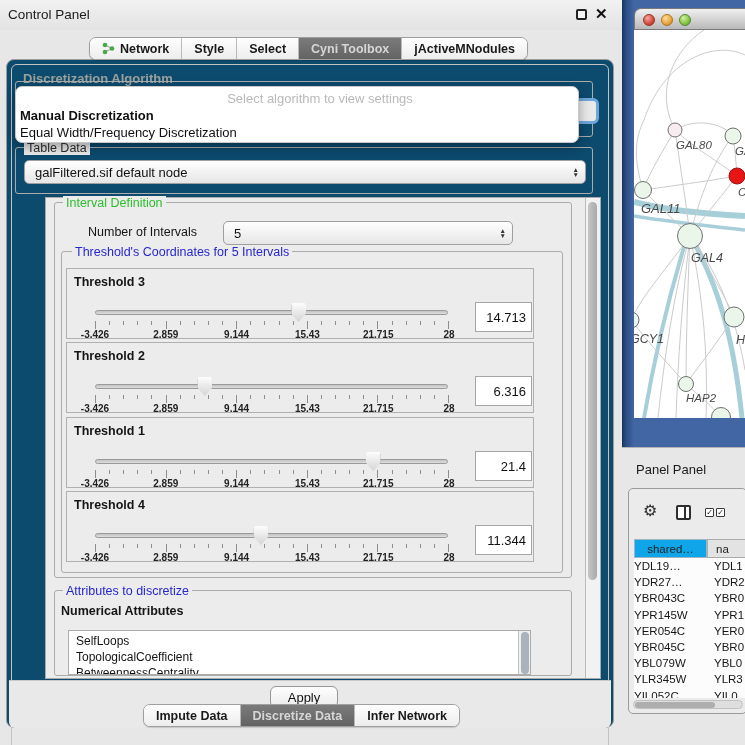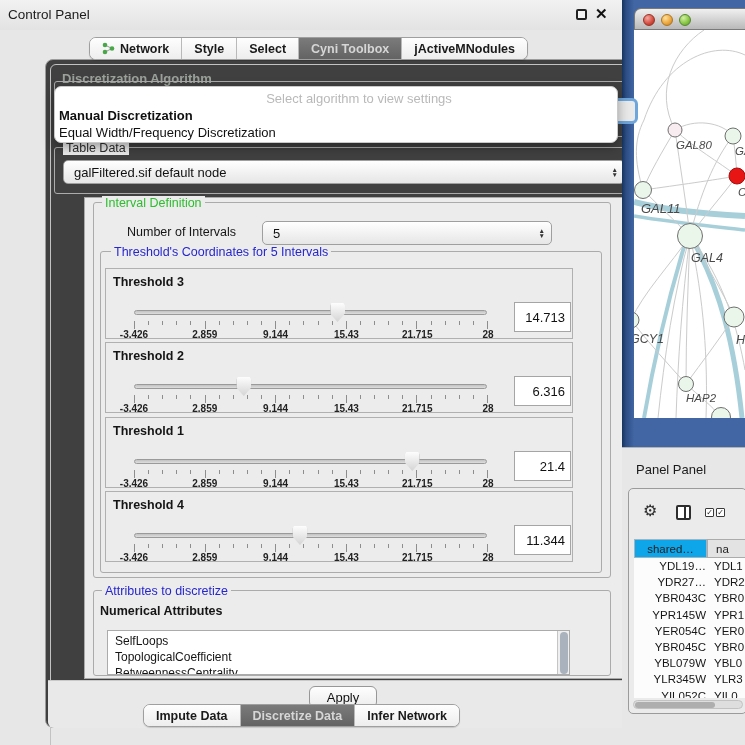--- a/index.html
+++ b/index.html
@@ -13,21 +13,21 @@
   .float-btn{left:576px;top:9px;width:11px;height:11px;border:2px solid #222;border-radius:2px;background:#f5f5f5;}
   .close-btn{left:595px;top:5px;font-size:15px;font-weight:bold;color:#111;}
 
   
   .seg-bar{display:flex;height:23px;border:1px solid #9f9f9f;border-radius:7px;overflow:hidden;background:#fff;box-shadow:0 1px 1px rgba(0,0,0,.15);}
   .seg{display:flex;align-items:center;justify-content:center;gap:5px;padding:0 12px;font-size:12.5px;font-weight:600;color:#1a1a1a;background:linear-gradient(#fefefe,#ededed);border-right:1px solid #b9b9b9;white-space:nowrap;}
   .seg:last-child{border-right:none;}
   .seg.sel{background:linear-gradient(#7b7b7b,#636363);color:#d6d6d6;}
 
   
-  .panel{left:6px;top:59px;width:608px;height:669px;background:#404040;border:1px solid #9c9c9c;border-radius:8px;margin-left:39px;}
+  .panel{left:6px;top:59px;width:608px;height:669px;background:#0c4a6e;border:1px solid #9c9c9c;border-radius:8px;}
   .panel-inner{left:4px;top:4px;width:598px;height:712px;border:1px solid #c2c2c2;border-radius:6px;}
   .frame{border:1px solid #ababab;border-radius:3px;}
   .frame-title{position:absolute;top:-7px;left:8px;background:#ececec;padding:0 3px;font-size:12.5px;}
   .t-green{color:#2dbd2d;}
   .t-blue{color:#2626cf;}
   .dim-label{font-size:13px;font-weight:bold;color:#9aa09a;}
 
   
   .combo{background:linear-gradient(#ffffff,#f1f1f1 55%,#e6e6e6);border:1px solid #9f9f9f;border-radius:5px;font-size:13px;color:#111;display:flex;align-items:center;padding:0 22px 0 10px;}
   .stepper{position:absolute;right:6px;top:50%;transform:translateY(-50%);display:flex;flex-direction:column;align-items:center;line-height:5px;font-size:6.5px;color:#333;}
@@ -74,21 +74,21 @@
   .tp-strip{left:622px;top:447px;width:123px;height:298px;background:#e7e7e7;border-top:1px solid #b3b3b3;}
   .tp-title{left:14px;top:14px;font-size:13px;color:#1b1b1b;}
   .subpanel{left:6px;top:40px;width:119px;height:226px;background:#ebebeb;border:1px solid #9b9b9b;border-radius:5px;overflow:hidden;}
   .gear{font-size:16px;color:#2e2e2e;line-height:16px;}
   .split-icon{width:15px;height:15px;border:2px solid #2e2e2e;border-radius:2px;position:relative;background:#fff;}
   .split-icon:after{content:"";position:absolute;left:50%;top:0;bottom:0;width:2px;background:#2e2e2e;}
   .cb{width:9px;height:9px;border:1.5px solid #3a3a3a;border-radius:1px;background:#fff;font-size:8px;line-height:8px;color:#222;text-align:center;display:inline-block;}
   .th-cell{position:absolute;top:50px;height:19px;font-size:11.5px;color:#222;display:flex;align-items:center;justify-content:center;border:1px solid #9fb6c2;}
   .rows{position:absolute;left:5px;top:69px;width:112px;height:140px;background:#fcfcfc;overflow:hidden;}
   .trow{display:flex;height:16.2px;align-items:center;font-size:11.5px;color:#161616;}
-  .trow .c1{width:72px;text-align:right;}
+  .trow .c1{width:72px;text-align:left;}
   .trow .c2{padding-left:8px;}
   .hscroll{position:absolute;left:4px;top:211px;width:110px;height:9px;background:#dedede;border-radius:5px;border:1px solid #c2c2c2;}
   .hthumb{position:absolute;left:1px;top:0.5px;width:80px;height:6.5px;background:#aeaeae;border-radius:4px;}
 </style>
 </head>
 <body>
 
 <div id="stage">
 
   <div class="abs titlebar"></div>

